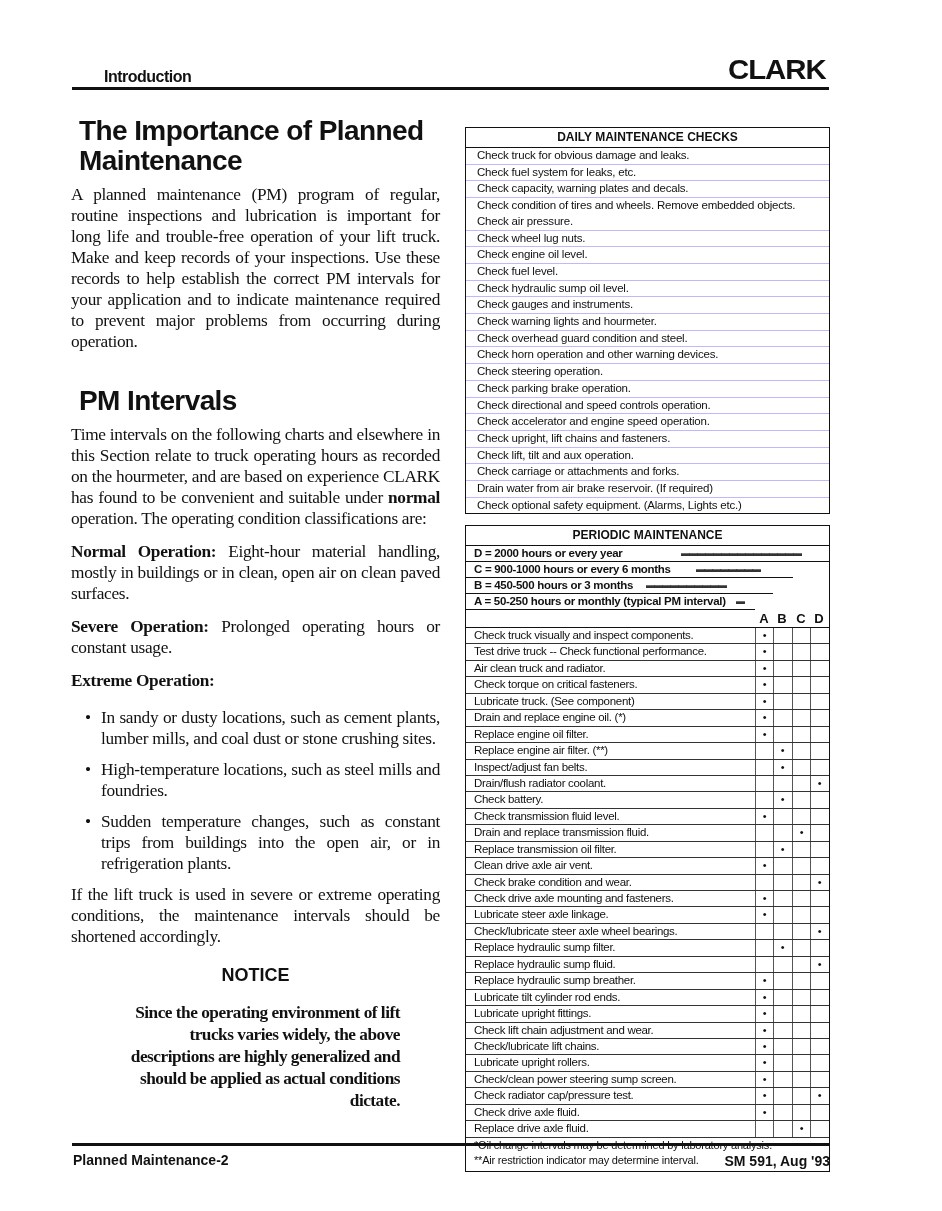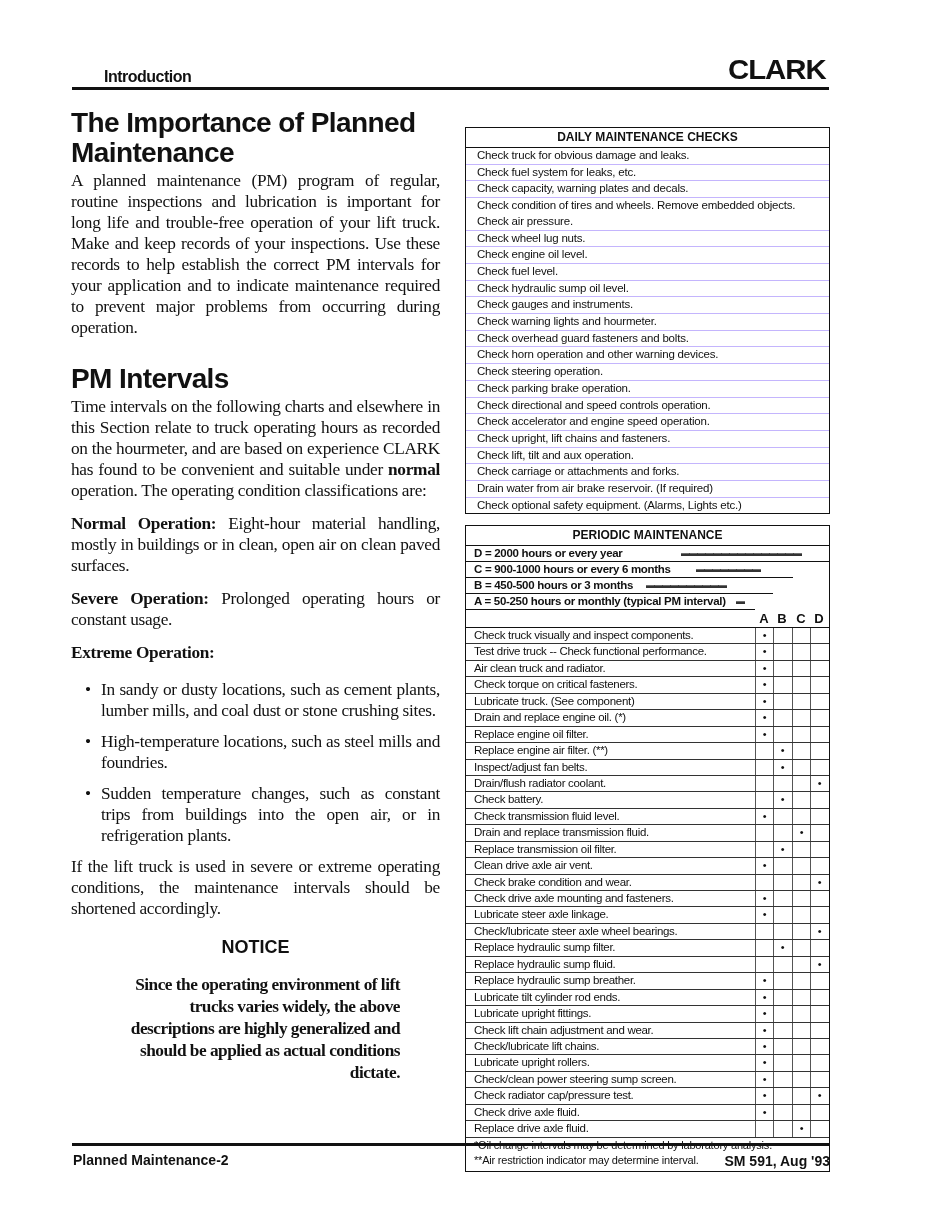--- a/index.html
+++ b/index.html
@@ -5,21 +5,21 @@
   html, body { margin:0; padding:0; background:#ffffff; }
   body { width:942px; height:1211px; position:relative; overflow:hidden; color:#111; }
   .sans { font-family: "Liberation Sans", sans-serif; }
   .serif { font-family: "Liberation Serif", serif; }
 
   #hdr-title { position:absolute; left:73px; top:68px; font-size:16px; font-weight:bold; letter-spacing:-0.5px;margin-left:31px; }
   #logo { position:absolute; left:728px; top:54px; font-size:28px; font-weight:900; letter-spacing:-1px; transform:scaleX(1.05); transform-origin:left; }
   #hdr-rule { position:absolute; left:72px; top:87px; width:757px; height:3px; background:#111; }
 
   #left { position:absolute; left:71px; top:108px; width:369px; }
-  h1.t { margin:0; font-size:28px; line-height:30px; font-weight:bold; letter-spacing:-0.6px; }
+  h1.t { margin:8px; font-size:28px; line-height:30px; font-weight:bold; letter-spacing:-0.6px; }
   p.b { margin:0; font-size:17.3px; line-height:21px; text-align:justify; letter-spacing:-0.3px; }
   .gap { height:12px; }
   ul.bl { margin:0; padding:0 0 0 30px; list-style:none; }
   ul.bl li { position:relative; font-size:17.3px; line-height:21px; text-align:justify; margin-bottom:10px; letter-spacing:-0.3px; }
   ul.bl li::before { content:"•"; position:absolute; left:-16px; }
   .notice-h { text-align:center; font-size:18px; font-weight:bold; margin:18px 0 16px 0; }
   .notice-b { font-weight:bold; font-size:17.3px; line-height:22px; padding:0 40px 0 42px; text-align:right; letter-spacing:-0.5px; }
 
   
   #daily { position:absolute; left:465px; top:127px; width:363px; border:1px solid #111; }
@@ -78,21 +78,21 @@
       <div class="drow">Check truck for obvious damage and leaks.</div>
       <div class="drow">Check fuel system for leaks, etc.</div>
       <div class="drow">Check capacity, warning plates and decals.</div>
       <div class="drow">Check condition of tires and wheels. Remove embedded objects. Check air pressure.</div>
       <div class="drow">Check wheel lug nuts.</div>
       <div class="drow">Check engine oil level.</div>
       <div class="drow">Check fuel level.</div>
       <div class="drow">Check hydraulic sump oil level.</div>
       <div class="drow">Check gauges and instruments.</div>
       <div class="drow">Check warning lights and hourmeter.</div>
-      <div class="drow">Check overhead guard fasteners and bolts.</div>
+      <div class="drow">Check overhead guard condition and steel.</div>
       <div class="drow">Check horn operation and other warning devices.</div>
       <div class="drow">Check steering operation.</div>
       <div class="drow">Check parking brake operation.</div>
       <div class="drow">Check directional and speed controls operation.</div>
       <div class="drow">Check accelerator and engine speed operation.</div>
       <div class="drow">Check upright, lift chains and fasteners.</div>
       <div class="drow">Check lift, tilt and aux operation.</div>
       <div class="drow">Check carriage or attachments and forks.</div>
       <div class="drow">Drain water from air brake reservoir. (If required)</div>
       <div class="drow">Check optional safety equipment. (Alarms, Lights etc.)</div>

